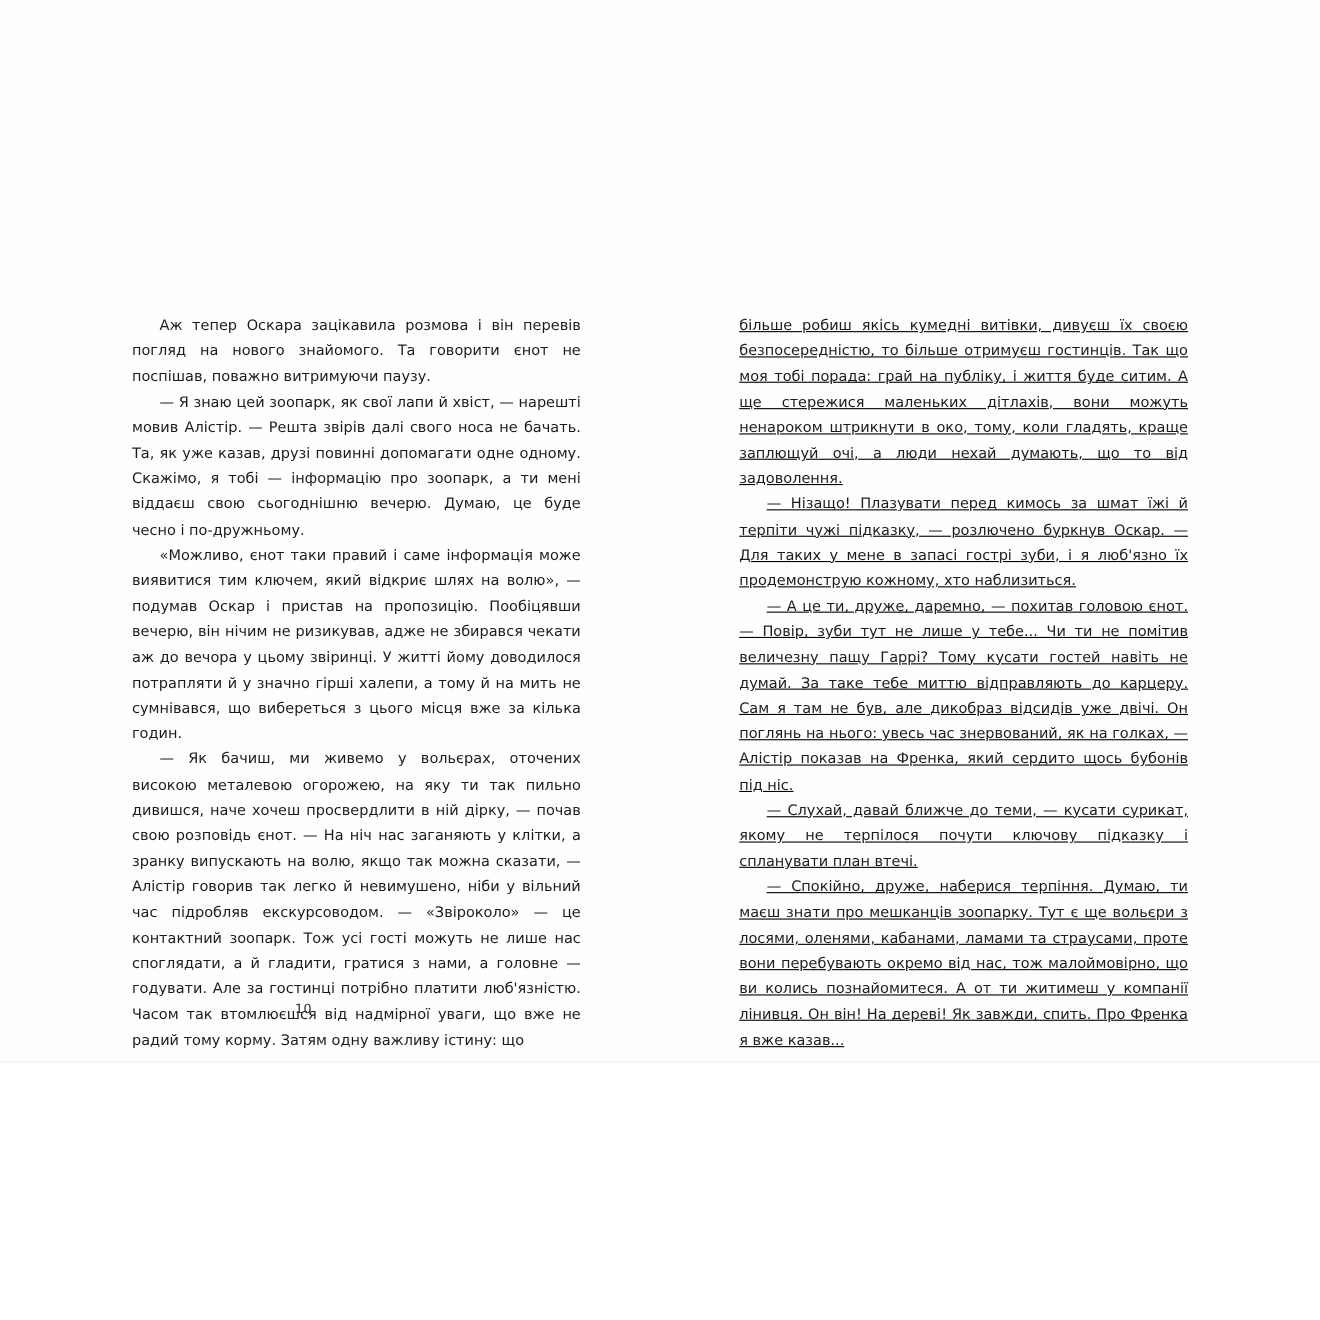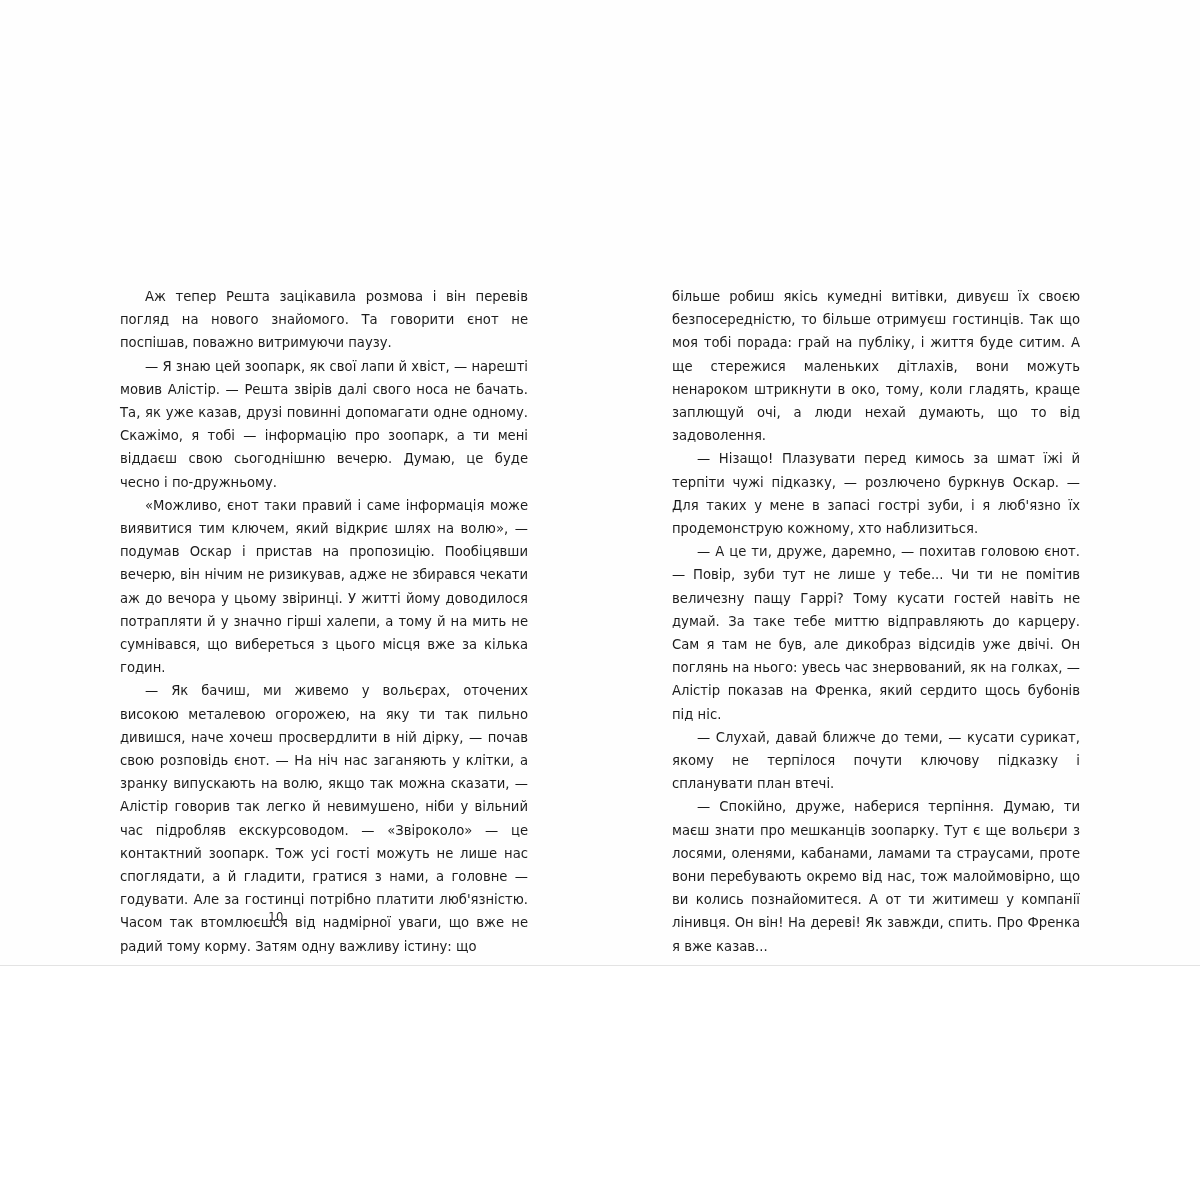--- a/index.html
+++ b/index.html
@@ -48,20 +48,21 @@
     position: relative;
     width: 600px;
     height: 966px;
     box-sizing: border-box;
   }
   .page-left {
     padding: 285px 72px 0 120px;
   }
   .page-right {
     padding: 285px 120px 0 72px;
+    text-decoration: underline;
   }
   .body-text {
     font-family: "DejaVu Sans", sans-serif;
     font-size: 13.2px;
     line-height: 23.2px;
     color: #1b1b1b;
     text-align: justify;
     -webkit-hyphens: manual;
     hyphens: manual;
   }
@@ -88,21 +89,21 @@
 </style>
 </head>
 <body>
 
 <div class="page-wrap">
 
   <div class="spread">
 
     <div class="page page-left">
       <div class="body-text">
-        <p>Аж тепер Решта зацікавила розмова і він перевів погляд на нового знайомого. Та говорити єнот не поспішав, поважно витримуючи паузу.</p>
+        <p>Аж тепер Оскара зацікавила розмова і він перевів погляд на нового знайомого. Та говорити єнот не поспішав, поважно витримуючи паузу.</p>
         <p>— Я знаю цей зоопарк, як свої лапи й хвіст, — нарешті мовив Алістір. — Решта звірів далі свого носа не бачать. Та, як уже казав, друзі повинні допомагати одне одному. Скажімо, я тобі — інформацію про зоопарк, а ти мені віддаєш свою сьогоднішню вечерю. Думаю, це буде чесно і по-дружньому.</p>
         <p>«Можливо, єнот таки правий і саме інформація може виявитися тим ключем, який відкриє шлях на волю», — подумав Оскар і пристав на пропозицію. Пообіцявши вечерю, він нічим не ризикував, адже не збирався чекати аж до вечора у цьому звіринці. У житті йому доводилося потрапляти й у значно гірші халепи, а тому й на мить не сумнівався, що вибереться з цього місця вже за кілька годин.</p>
         <p>— Як бачиш, ми живемо у вольєрах, оточених високою металевою огорожею, на яку ти так пильно дивишся, наче хочеш просвердлити в ній дірку, — почав свою розповідь єнот. — На ніч нас заганяють у клітки, а зранку випускають на волю, якщо так можна сказати, — Алістір говорив так легко й невимушено, ніби у вільний час підробляв екскурсоводом. — «Звіроколо» — це контактний зоопарк. Тож усі гості можуть не лише нас споглядати, а й гладити, гратися з нами, а головне — годувати. Але за гостинці потрібно платити люб'язністю. Часом так втомлюєшся від надмірної уваги, що вже не радий тому корму. Затям одну важливу істину: що</p>
       </div>
       <div class="folio folio-left">10</div>
     </div>
 
     <div class="page page-right">
       <div class="body-text">
         <p class="no-indent">більше робиш якісь кумедні витівки, дивуєш їх своєю безпосередністю, то більше отримуєш гостинців. Так що моя тобі порада: грай на публіку, і життя буде ситим. А ще стережися маленьких дітлахів, вони можуть ненароком штрикнути в око, тому, коли гладять, краще заплющуй очі, а люди нехай думають, що то від задоволення.</p>

